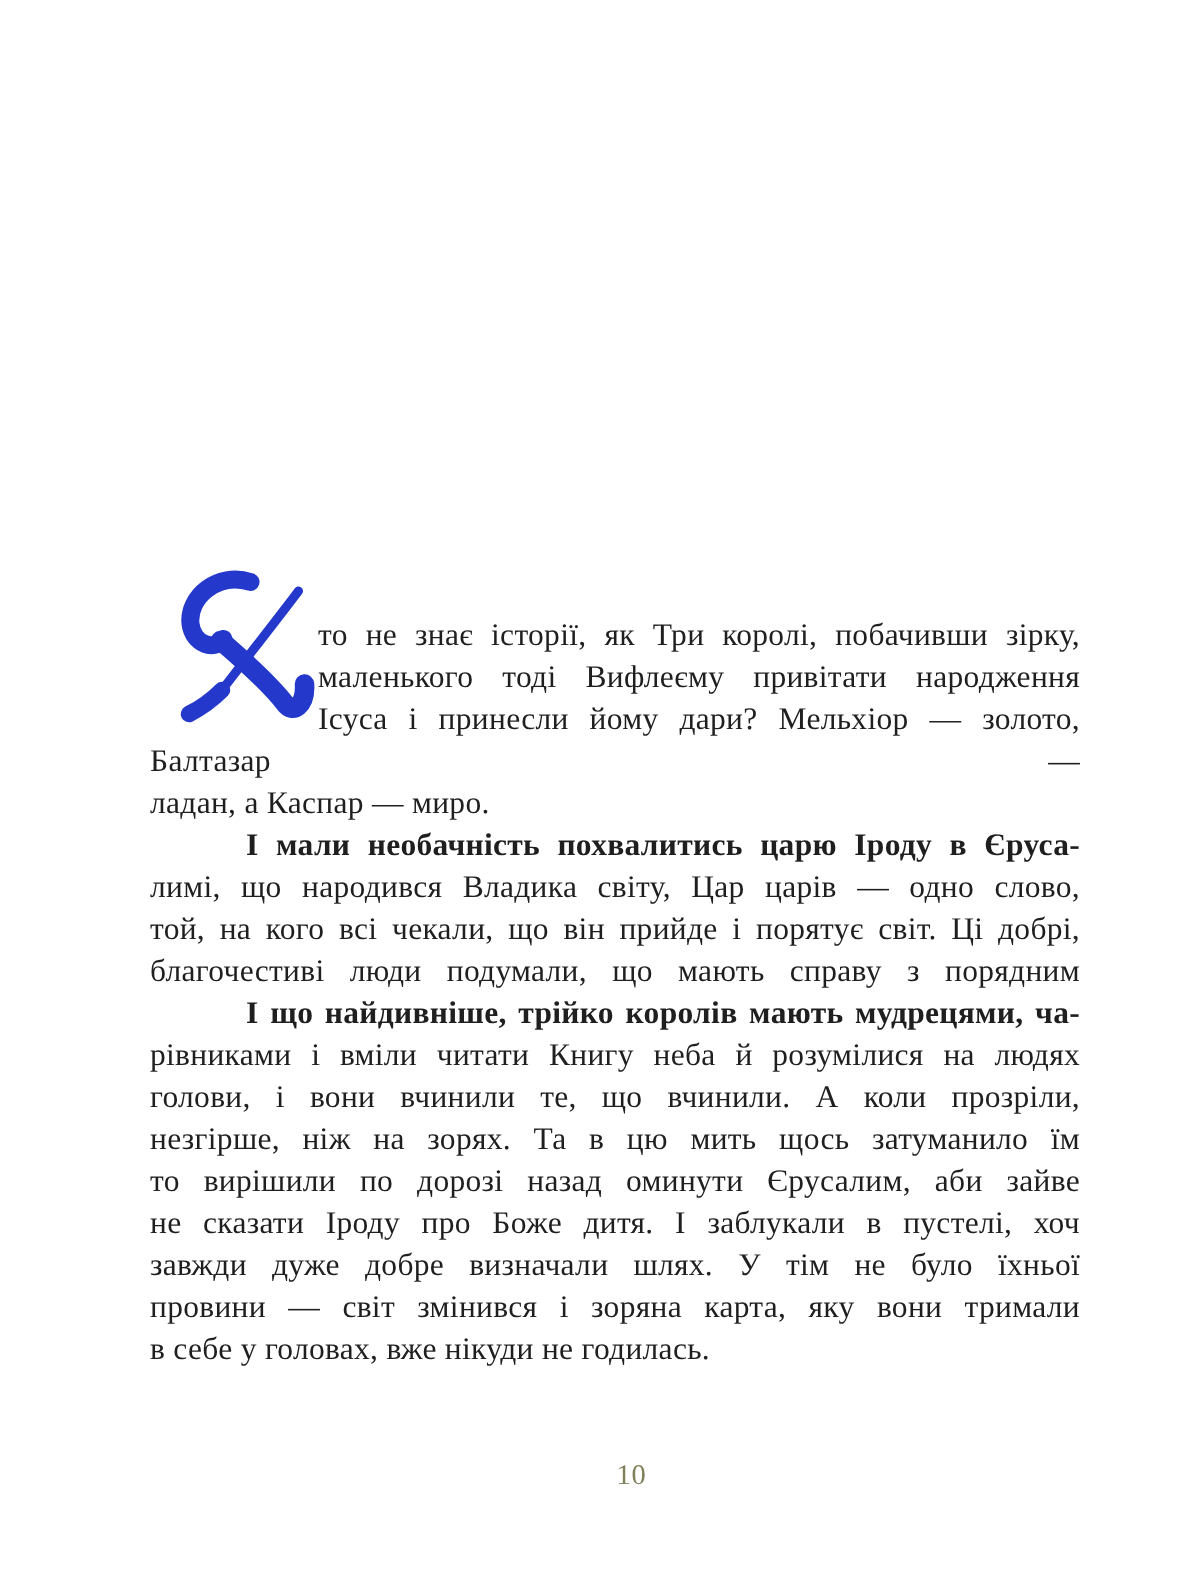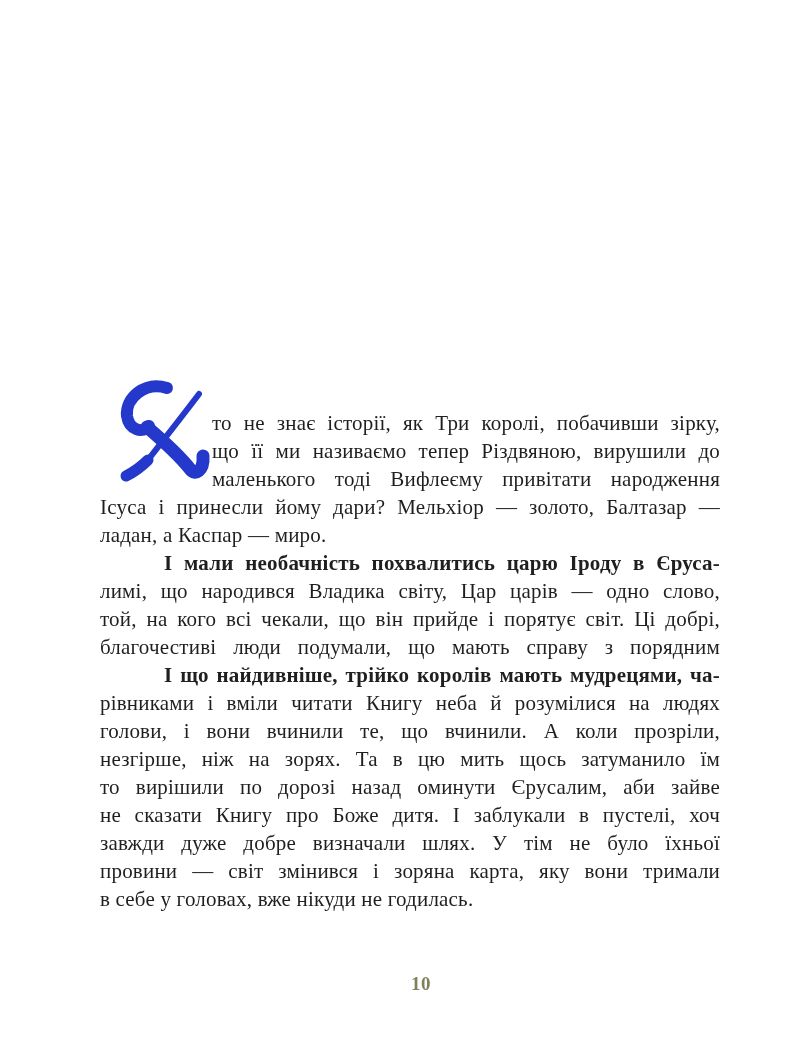--- a/index.html
+++ b/index.html
@@ -56,21 +56,20 @@
   .line.indent { padding-left: 64px; font-weight: bold; }
 
   .page-number {
     position: absolute;
     top: 957px;
     left: 421px;
     transform: translateX(-50%);
     font-size: 19px;
     letter-spacing: 0.5px;
     color: var(--folio, #80805a);
-    font-weight: bold;
   }
 </style>
 </head>
 <body>
 
 <div class="page" style="--paper: #ffffff; --ink: #1f1f1f; --folio: #80805a;">
 
   <div class="text-block">
 
     <div class="dropcap">
@@ -82,38 +81,37 @@
         <path d="M 82,4 C 70,20 48,48 31,70" stroke-width="6"></path>
 
         <path d="M 31,70 C 24,77 17,82 9,86" stroke-width="11"></path>
       </svg>
       <span class="sr">Х</span>
     </div>
 
     <div id="paras">
         <div class="para">
           <div class="line">то не знає історії, як Три королі, побачивши зірку,</div>
-          <div class="line">що її ми називаємо тепер Різдвяною, вирушили до</div>
           <div class="line">маленького тоді Вифлеєму привітати народження</div>
           <div class="line">Ісуса і принесли йому дари? Мельхіор — золото, Балтазар —</div>
           <div class="line lastline">ладан, а Каспар — миро.</div>
         </div>
         <div class="para">
           <div class="line indent">І мали необачність похвалитись царю Іроду в Єруса-</div>
           <div class="line">лимі, що народився Владика світу, Цар царів — одно слово,</div>
           <div class="line">той, на кого всі чекали, що він прийде і порятує світ. Ці добрі,</div>
           <div class="line">благочестиві люди подумали, що мають справу з порядним</div>
         </div>
         <div class="para">
           <div class="line indent">І що найдивніше, трійко королів мають мудрецями, ча-</div>
           <div class="line">рівниками і вміли читати Книгу неба й розумілися на людях</div>
           <div class="line">голови, і вони вчинили те, що вчинили. А коли прозріли,</div>
           <div class="line">незгірше, ніж на зорях. Та в цю мить щось затуманило їм</div>
           <div class="line">то вирішили по дорозі назад оминути Єрусалим, аби зайве</div>
-          <div class="line">не сказати Книгу про Боже дитя. І заблукали в пустелі, хоч</div>
+          <div class="line">не сказати Іроду про Боже дитя. І заблукали в пустелі, хоч</div>
           <div class="line">завжди дуже добре визначали шлях. У тім не було їхньої</div>
           <div class="line">провини — світ змінився і зоряна карта, яку вони тримали</div>
           <div class="line lastline">в себе у головах, вже нікуди не годилась.</div>
         </div>
       </div>
   </div>
 
   <div class="page-number">10</div>
 </div>
 

